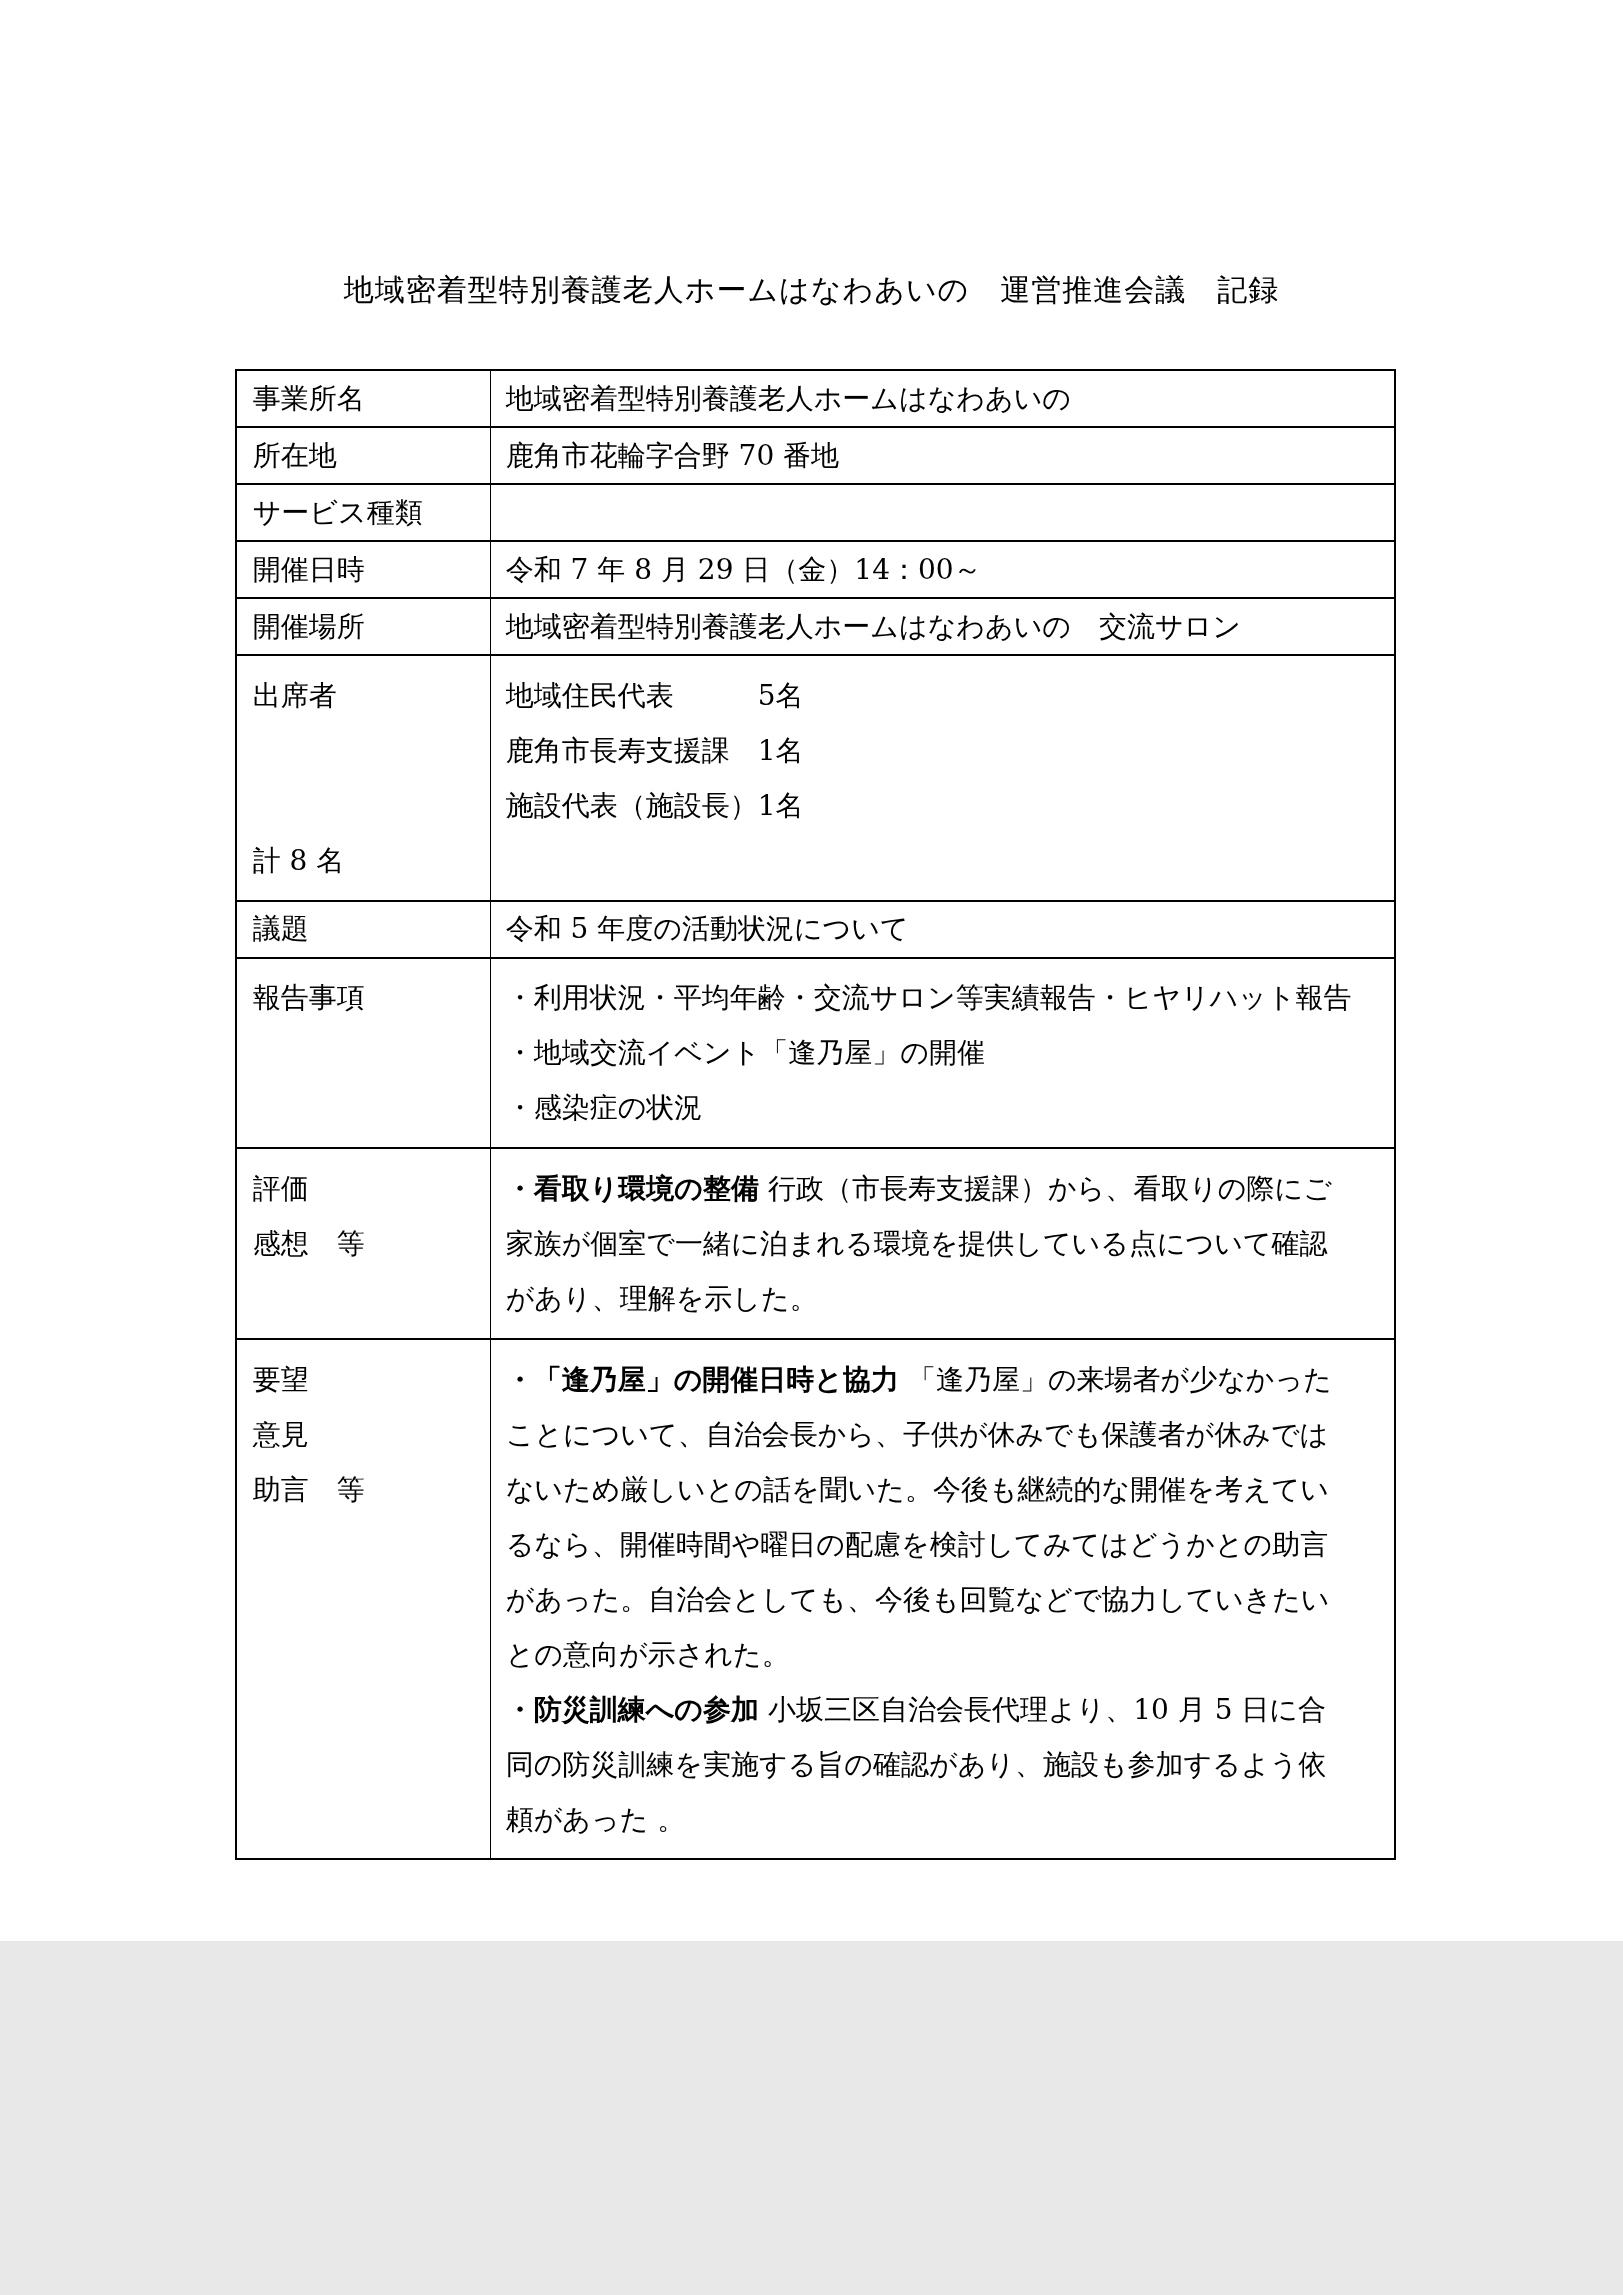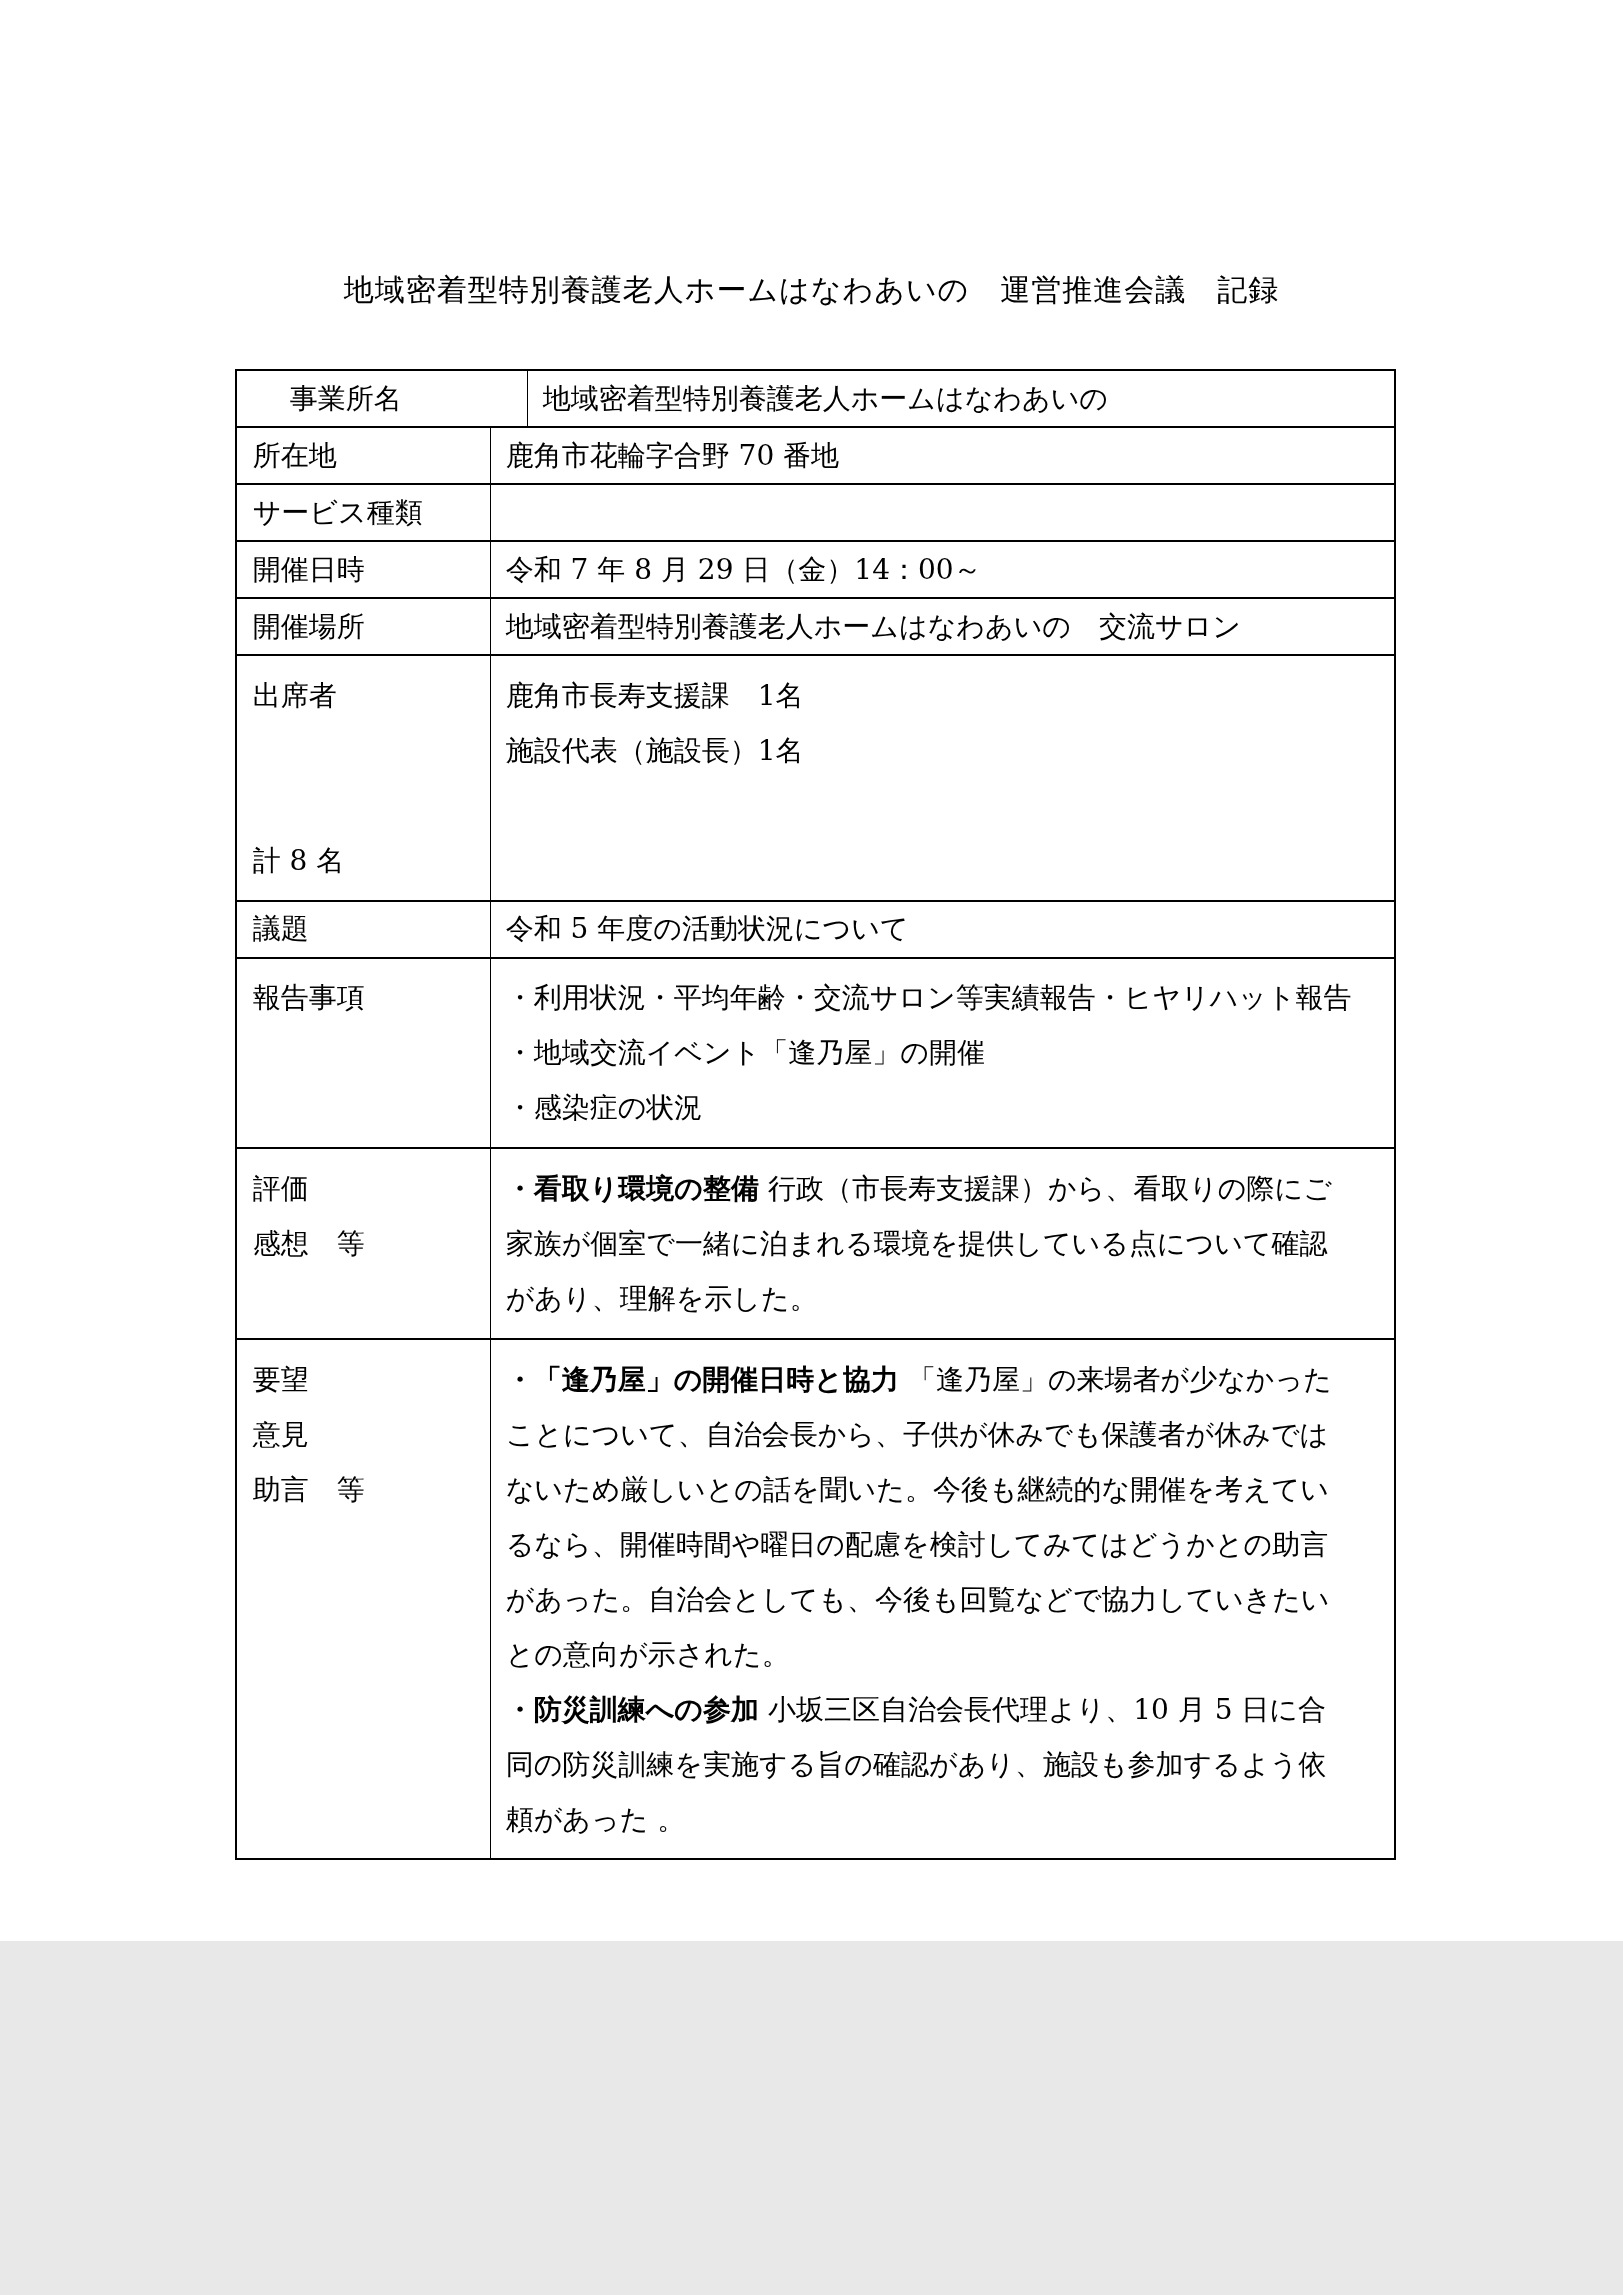--- a/index.html
+++ b/index.html
@@ -35,21 +35,20 @@
     width: 1161px;
     border: 2.5px solid #000000;
     background: #ffffff;
   }
   .t-row {
     display: flex;
     border-top: 2px solid #000000;
   }
   .t-row:first-child {
     border-top: none;
-    padding-left: 37px;
   }
   .cell {
     box-sizing: border-box;
     font-size: 28px;
     white-space: pre-wrap;
   }
   .label-cell {
     width: 254px;
     flex: 0 0 254px;
     border-right: 1.5px solid #000000;
@@ -99,21 +98,21 @@
       <div class="t-row single">
         <div class="cell label-cell"><div class="line">開催日時</div></div>
         <div class="cell content-cell"><div class="line"><span>令和 7 年 8 月 29 日（金）14：00～</span></div></div>
       </div>
       <div class="t-row single">
         <div class="cell label-cell"><div class="line">開催場所</div></div>
         <div class="cell content-cell"><div class="line"><span>地域密着型特別養護老人ホームはなわあいの　交流サロン</span></div></div>
       </div>
       <div class="t-row">
         <div class="cell label-cell"><div class="line">出席者</div><div class="line">&nbsp;</div><div class="line">&nbsp;</div><div class="line">計 8 名</div></div>
-        <div class="cell content-cell"><div class="line"><span>鹿角市長寿支援課　1名</span></div><div class="line"><span>施設代表（施設長）1名</span></div></div>
+        <div class="cell content-cell"><div class="line"><span>地域住民代表　　　5名</span></div><div class="line"><span>鹿角市長寿支援課　1名</span></div><div class="line"><span>施設代表（施設長）1名</span></div></div>
       </div>
       <div class="t-row single">
         <div class="cell label-cell"><div class="line">議題</div></div>
         <div class="cell content-cell"><div class="line"><span>令和 5 年度の活動状況について</span></div></div>
       </div>
       <div class="t-row">
         <div class="cell label-cell"><div class="line">報告事項</div></div>
         <div class="cell content-cell"><div class="line"><span>・利用状況・平均年齢・交流サロン等実績報告・ヒヤリハット報告</span></div><div class="line"><span>・地域交流イベント「逢乃屋」の開催</span></div><div class="line"><span>・感染症の状況</span></div></div>
       </div>
       <div class="t-row">

